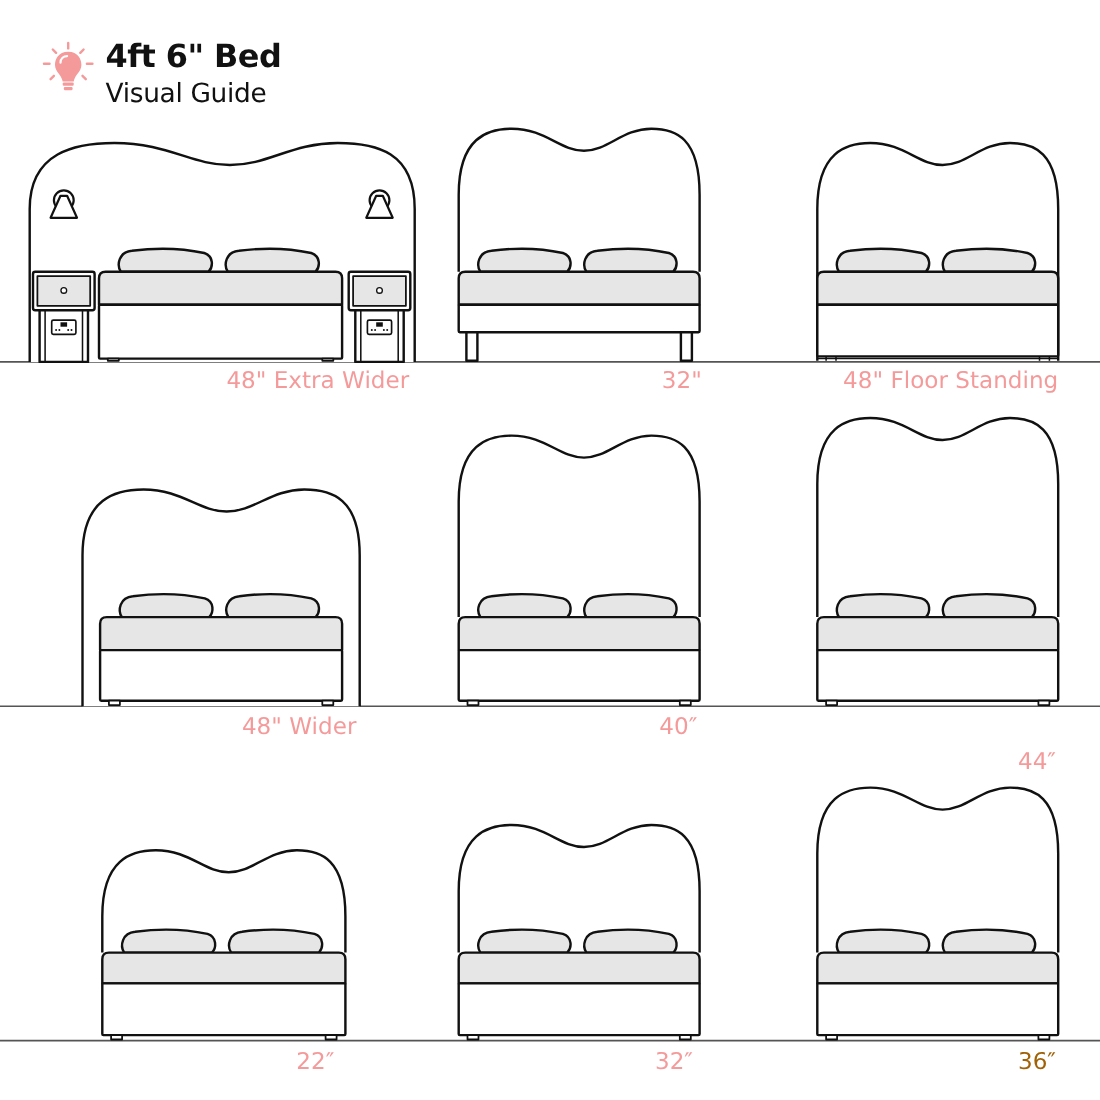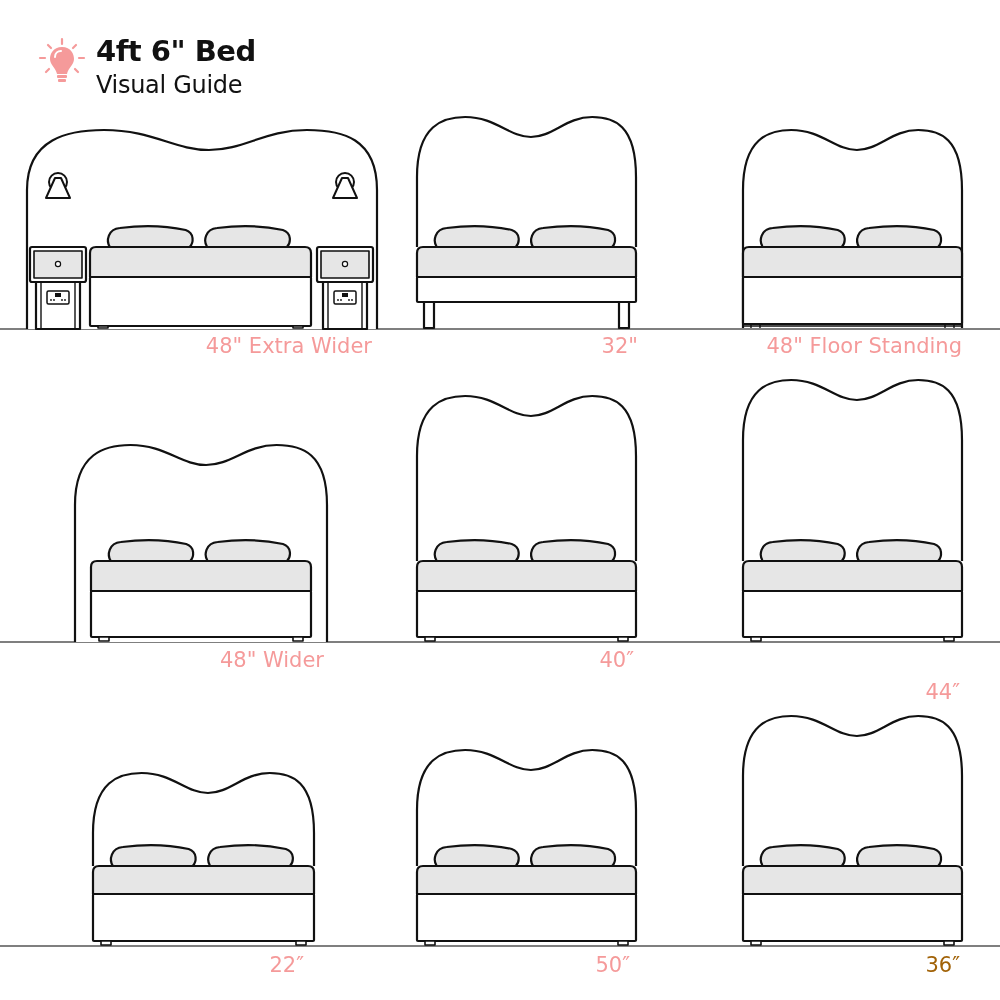--- a/index.html
+++ b/index.html
@@ -168,15 +168,15 @@
 </div>
 
 <div id="labels">
     <div class="label" style="left: 372px; top: 334px; color: rgb(245, 154, 154);">48" Extra Wider</div>
     <div class="label" style="left: 638px; top: 334px; color: rgb(245, 154, 154);">32"</div>
     <div class="label" style="left: 962px; top: 334px; color: rgb(245, 154, 154);">48" Floor Standing</div>
     <div class="label" style="left: 324px; top: 648px; color: rgb(245, 154, 154);">48"  Wider</div>
     <div class="label" style="left: 634px; top: 648px; color: rgb(245, 154, 154);">40″</div>
     <div class="label" style="left: 960px; top: 648px; color: rgb(245, 154, 154); margin-top: 32px;">44″</div>
     <div class="label" style="left: 304px; top: 953px; color: rgb(245, 154, 154);">22″</div>
-    <div class="label" style="left: 630px; top: 953px; color: rgb(245, 154, 154);">50″</div>
+    <div class="label" style="left: 630px; top: 953px; color: rgb(245, 154, 154);">32″</div>
     <div class="label" style="left: 960px; top: 953px; color: #a16207;">36″</div>
   </div>
 
 </body></html>

